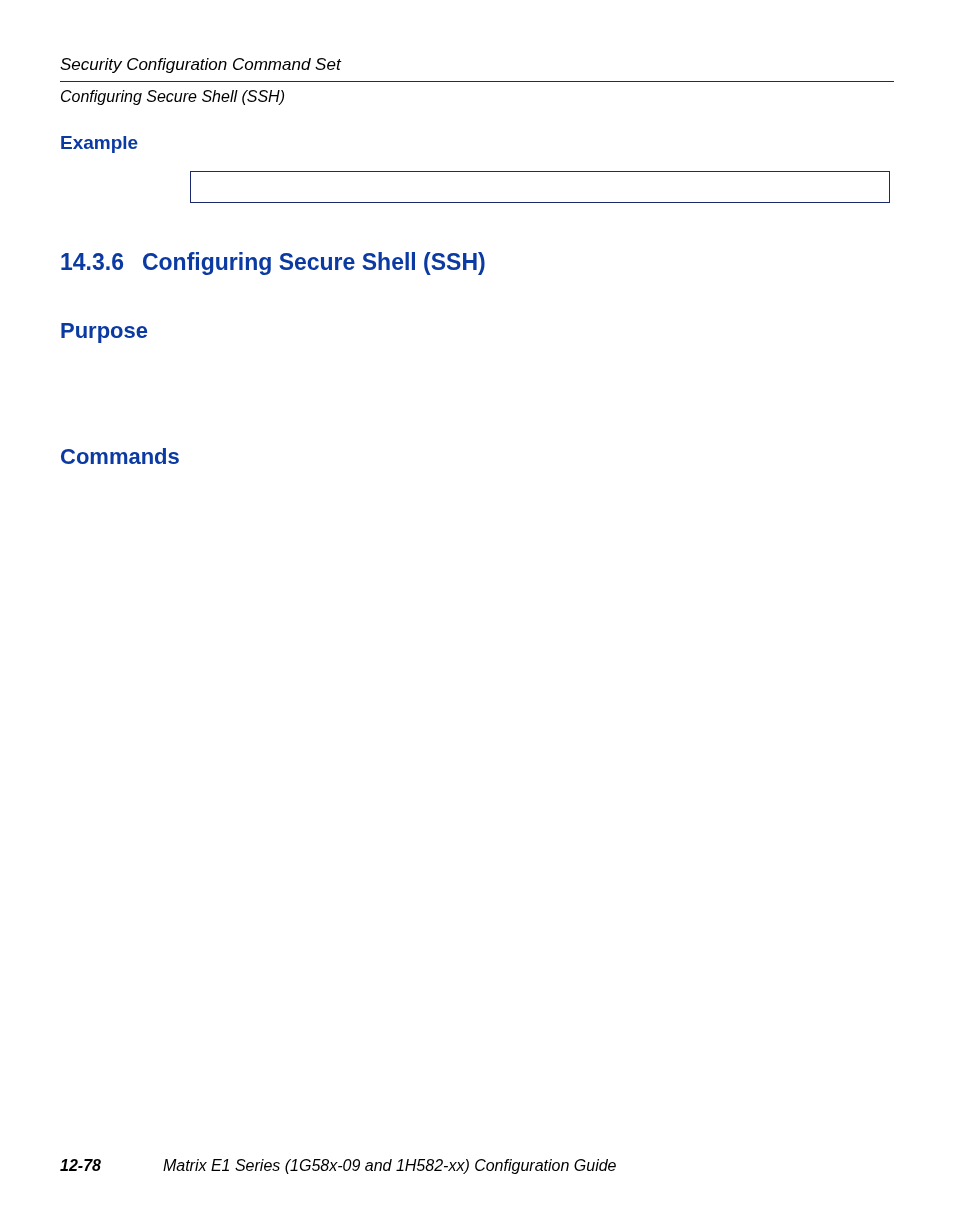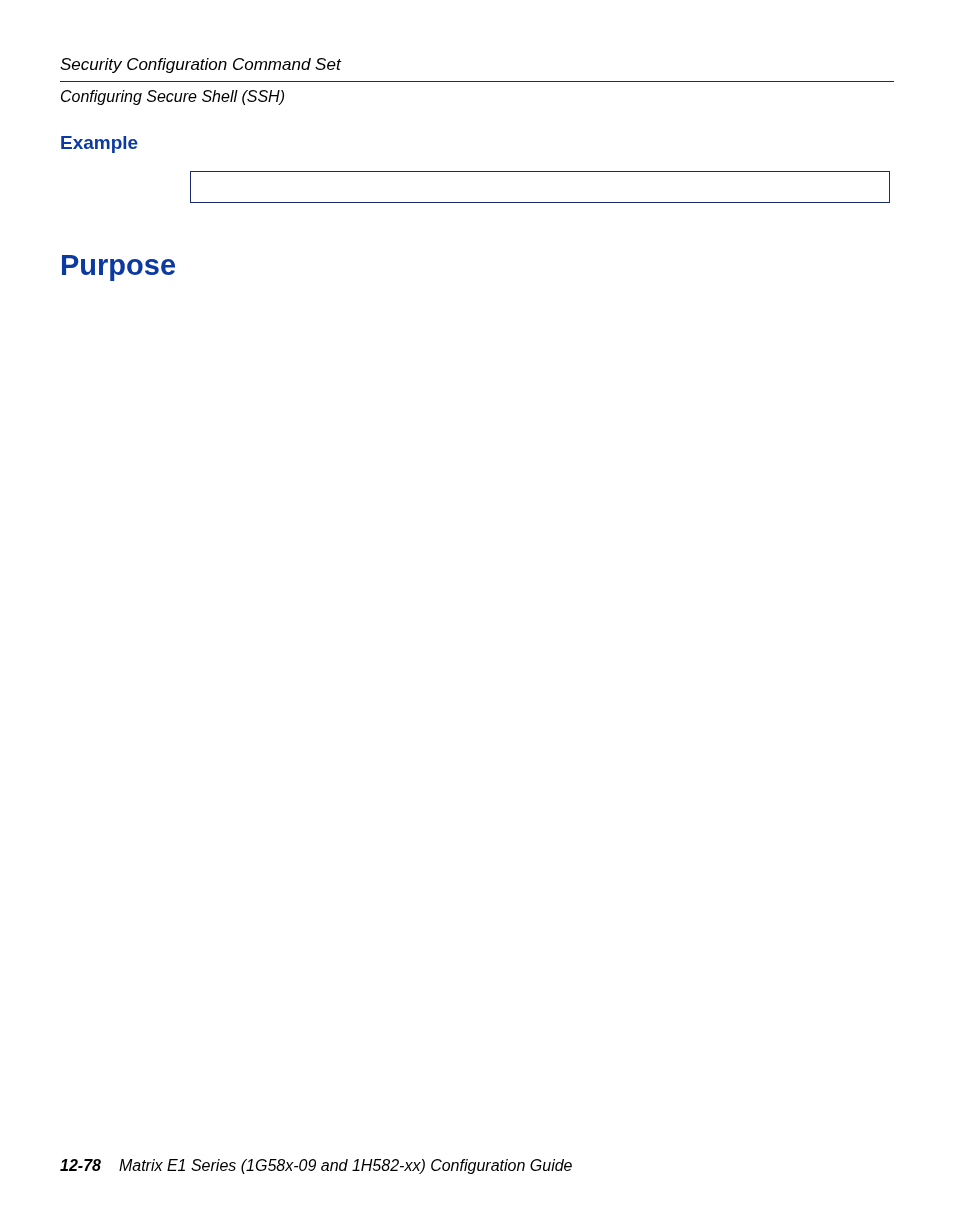--- a/index.html
+++ b/index.html
@@ -45,21 +45,21 @@
   .h-section {
     color: #0b3aa3;
     font-weight: bold;
     font-size: 23px;
     margin-bottom: 42px;
   }
   .h-section .num { display: inline-block; margin-right: 18px; }
   .h-purpose {
     color: #0b3aa3;
     font-weight: bold;
-    font-size: 29px;
+    font-size: 22px;
     margin-bottom: 100px;
   }
   .h-commands {
     color: #0b3aa3;
     font-weight: bold;
     font-size: 22px;
   }
   .footer {
     position: absolute;
     left: 60px;
@@ -67,38 +67,43 @@
     font-size: 16px;
     color: #000;
   }
   .footer .pg {
     font-weight: bold;
     font-style: italic;
     margin-right: 18px;
   }
   .footer .title {
     font-style: italic;
+    margin-left: 44px;
   }
 </style>
 </head>
 <body>
 
 <div class="page">
 
   <div class="running-header">Security Configuration Command Set</div>
 
   <hr class="rule">
 
   <div class="running-subheader">Configuring Secure Shell (SSH)</div>
 
   <div class="h-example">Example</div>
 
   <div class="code-box"></div>
 
+  <div class="h-section">
+    <span class="num">14.3.6</span><span>Configuring Secure Shell (SSH)</span>
+  </div>
 
   <div class="h-purpose">Purpose</div>
 
+  <div class="h-commands">Commands</div>
 
   <div class="footer">
     <span class="pg">12-78</span><span class="title">Matrix E1 Series (1G58x-09 and 1H582-xx) Configuration Guide</span>
   </div>
 
 </div>
 
 </body></html>

